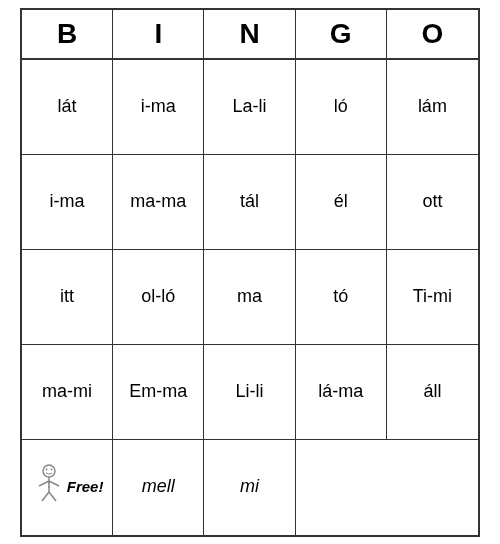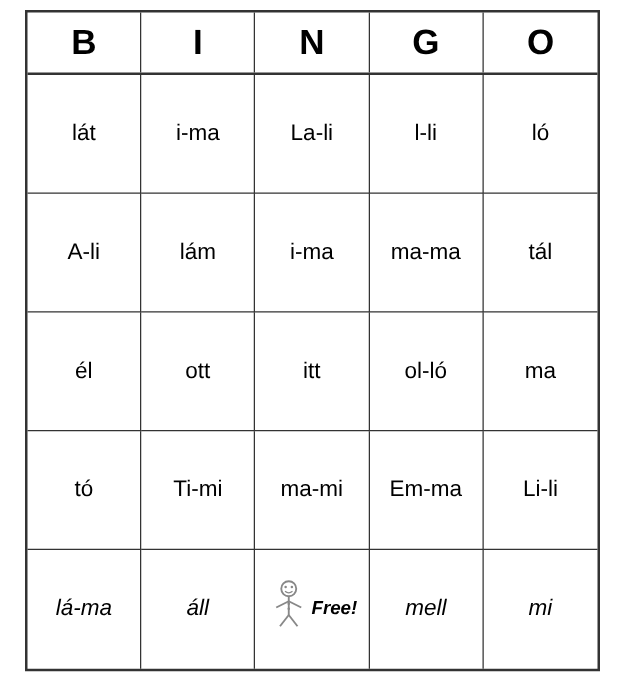--- a/index.html
+++ b/index.html
@@ -85,23 +85,21 @@
   <div class="bingo-header-cell">B</div>
       <div class="bingo-header-cell">I</div>
       <div class="bingo-header-cell">N</div>
       <div class="bingo-header-cell">G</div>
       <div class="bingo-header-cell">O</div>
     </div>
   <div class="bingo-grid">
   <div class="bingo-cell">lát</div>
       <div class="bingo-cell">i-ma</div>
       <div class="bingo-cell">La-li</div>
-      <div class="bingo-cell">l-li</div>
       <div class="bingo-cell">ló</div>
-      <div class="bingo-cell">A-li</div>
       <div class="bingo-cell">lám</div>
       <div class="bingo-cell">i-ma</div>
       <div class="bingo-cell">
         <span>ma-</span>
         <br>
         <span>ma</span>
       </div>
       <div class="bingo-cell">tál</div>
       <div class="bingo-cell">él</div>
       <div class="bingo-cell">ott</div>

